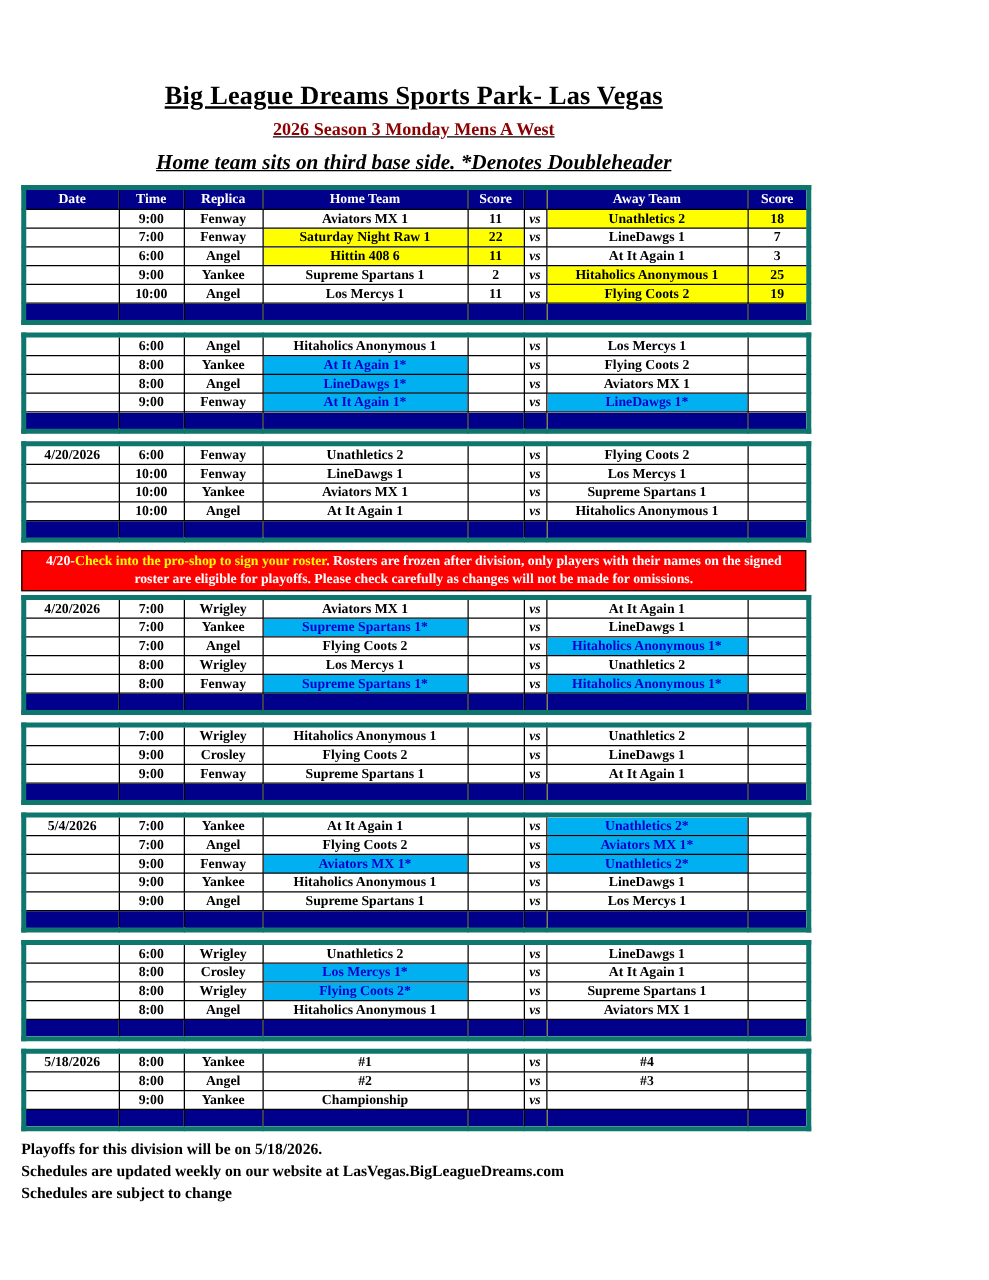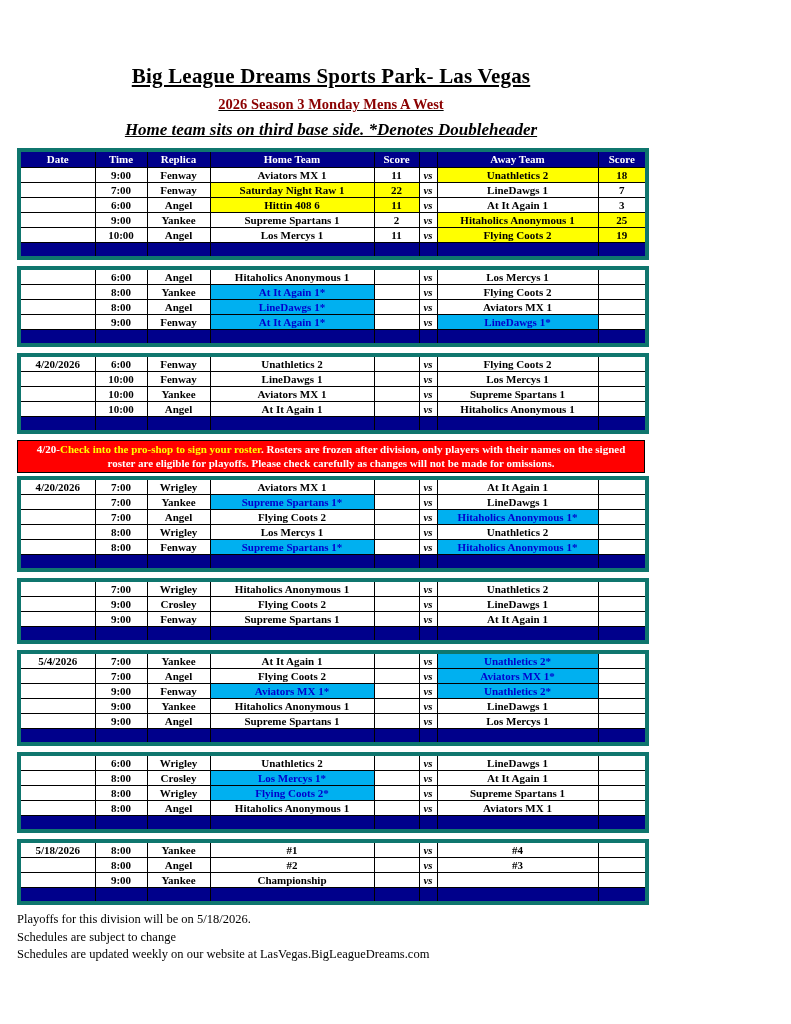--- a/index.html
+++ b/index.html
@@ -41,21 +41,21 @@
     width:628px;box-sizing:border-box;
     background:var(--red,#FF0000);
     border:1px solid #000;
     color:#fff;font-size:11px;font-weight:bold;
     text-align:center;line-height:13.5px;
     padding:2px 6px;margin:0 0 3px 0;
   }
   .banner .hl{color:var(--bannerYellow,#FFFF00);}
 
   .doc-footer{margin-top:6px;}
-  .doc-footer div{font-size:12.5px;font-weight:normal;line-height:17.5px;}
+  .doc-footer div{font-size:12.5px;font-weight:bold;line-height:17.5px;}
 </style>
 </head>
 <body>
 
 <div class="page">
   <div class="content">
     <div class="doc-header">
       <div class="title">Big League Dreams Sports Park- Las Vegas</div>
       <div class="subtitle">2026 Season 3 Monday Mens A West</div>
       <div class="note">Home team sits on third base side.  *Denotes Doubleheader</div>
@@ -592,17 +592,17 @@
               <td></td>
               <td></td>
               <td></td>
             </tr>
           </tbody>
         </table>
       </div>
 
     <div class="doc-footer">
       <div>Playoffs for this division will be on 5/18/2026.</div>
+      <div>Schedules are updated weekly on our website at LasVegas.BigLeagueDreams.com</div>
       <div>Schedules are subject to change</div>
-      <div>Schedules are updated weekly on our website at LasVegas.BigLeagueDreams.com</div>
     </div>
   </div>
 </div>
 
 </body></html>

